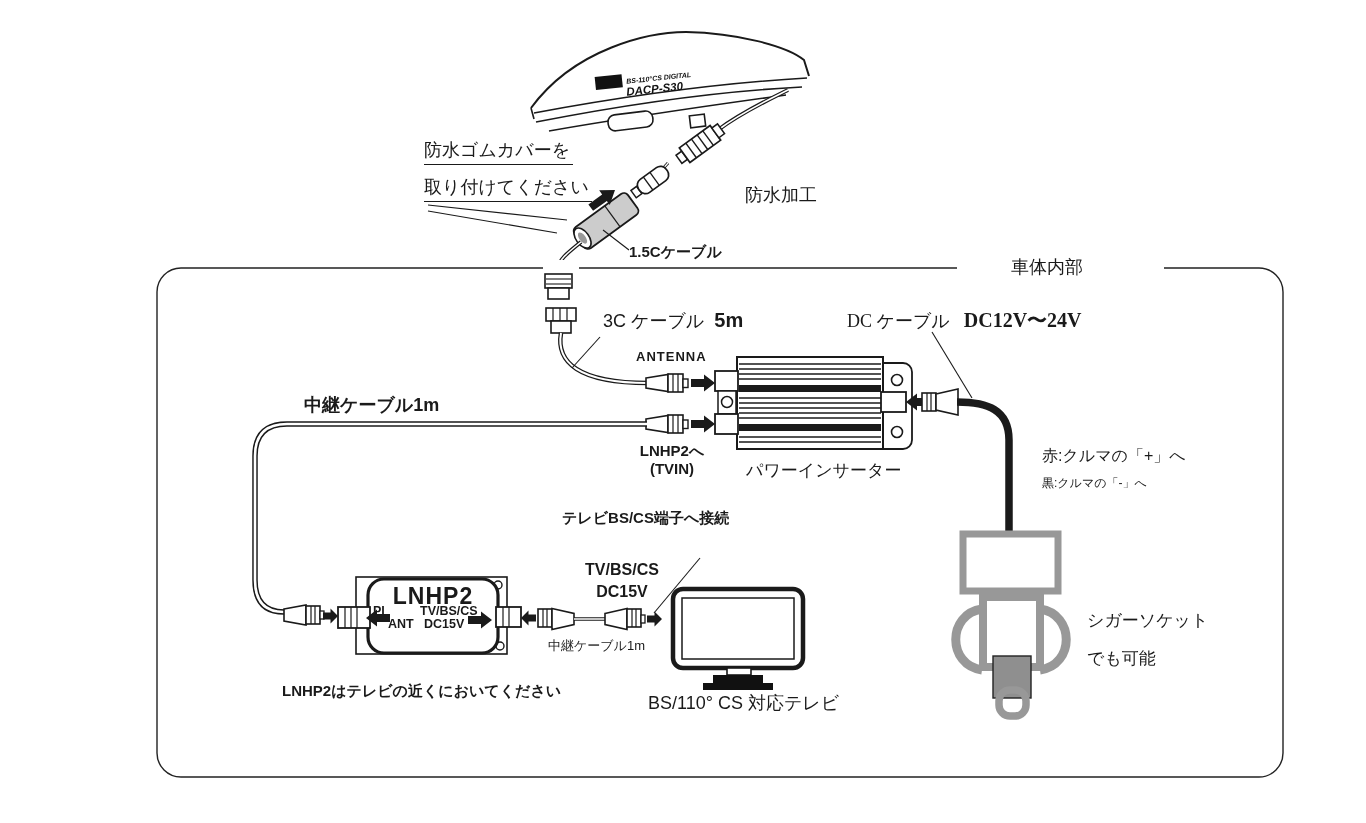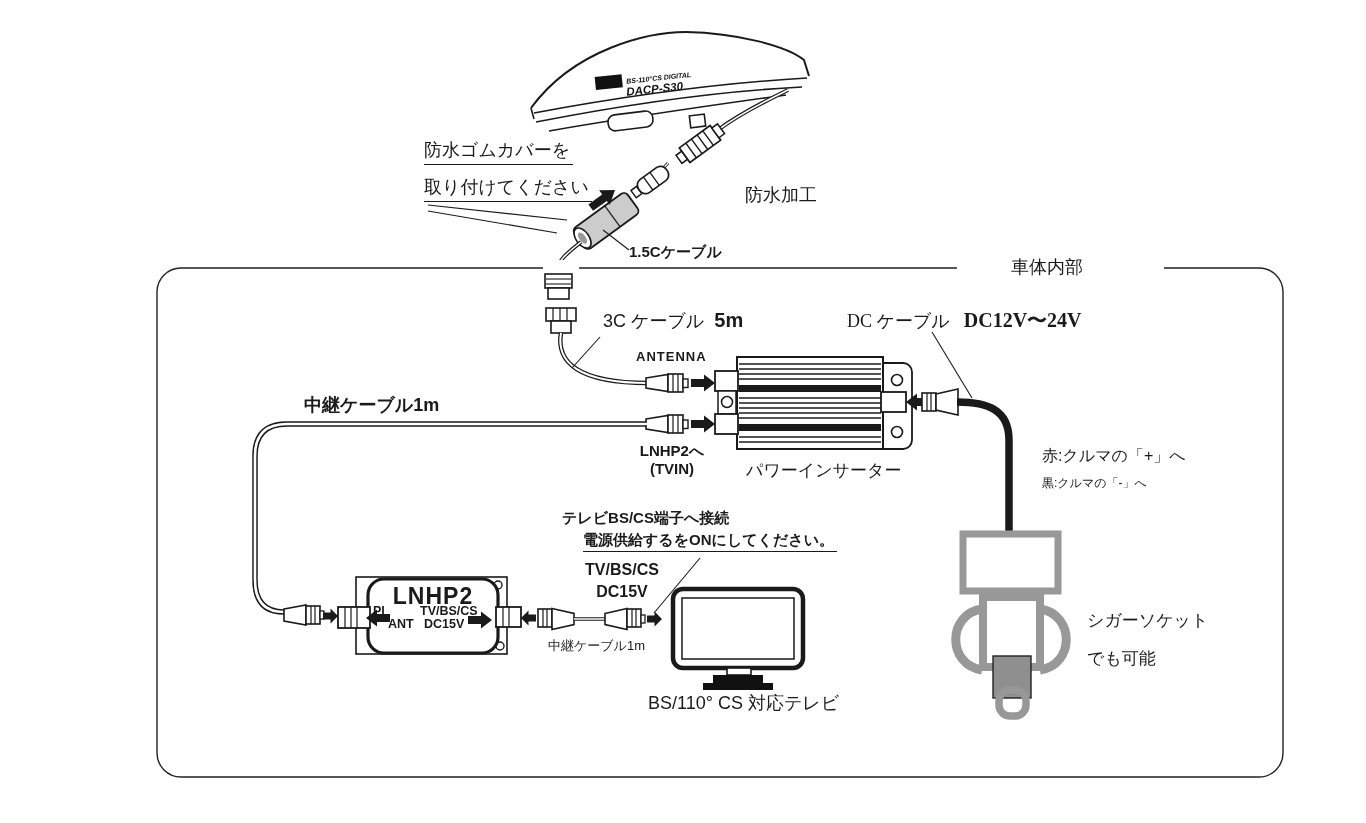--- a/index.html
+++ b/index.html
@@ -242,29 +242,29 @@
   <div class="lbl b" style="left:636px;top:350px;font-size:13px;letter-spacing:1px;">ANTENNA</div>
   <div class="lbl b" style="left:304px;top:395px;font-size:18px;">中継ケーブル1m</div>
   <div class="lbl b ctr" style="left:630px;top:442px;width:84px;font-size:15px;">LNHP2へ</div>
   <div class="lbl b ctr" style="left:630px;top:460px;width:84px;font-size:15px;">(TVIN)</div>
   <div class="lbl" style="left:746px;top:461px;font-size:17px;">パワーインサーター</div>
 
   <div class="lbl" style="left:1042px;top:447px;font-size:16px;">赤:クルマの「+」へ</div>
   <div class="lbl" style="left:1042px;top:477px;font-size:12px;">黒:クルマの「-」へ</div>
 
   <div class="lbl b" style="left:562px;top:509px;font-size:15px;">テレビBS/CS端子へ接続</div>
-  <div class="lbl b ul" style="left:562px;top:531px;font-size:15px;">電源供給するをONにしてください。</div>
   <div class="lbl b ctr" style="left:575px;top:561px;width:94px;font-size:16px;">TV/BS/CS</div>
   <div class="lbl b ctr" style="left:575px;top:583px;width:94px;font-size:16px;">DC15V</div>
   <div class="lbl" style="left:548px;top:639px;font-size:13px;">中継ケーブル1m</div>
 
   <div class="lbl b ctr" style="left:378px;top:583px;width:110px;font-size:23px;letter-spacing:1px;">LNHP2</div>
   <div class="lbl b" style="left:373px;top:604px;font-size:12.5px;">PI</div>
   <div class="lbl b" style="left:420px;top:604px;font-size:12.5px;">TV/BS/CS</div>
   <div class="lbl b" style="left:388px;top:617px;font-size:12.5px;">ANT</div>
   <div class="lbl b" style="left:424px;top:617px;font-size:12.5px;">DC15V</div>
 
+  <div class="lbl b" style="left:282px;top:682px;font-size:15px;">LNHP2はテレビの近くにおいてください</div>
   <div class="lbl" style="left:648px;top:693px;font-size:18px;">BS/110° CS 対応テレビ</div>
 
   <div class="lbl" style="left:1087px;top:611px;font-size:17px;">シガーソケット</div>
   <div class="lbl" style="left:1087px;top:649px;font-size:17px;">でも可能</div>
 
 </div>
 
 </body></html>

